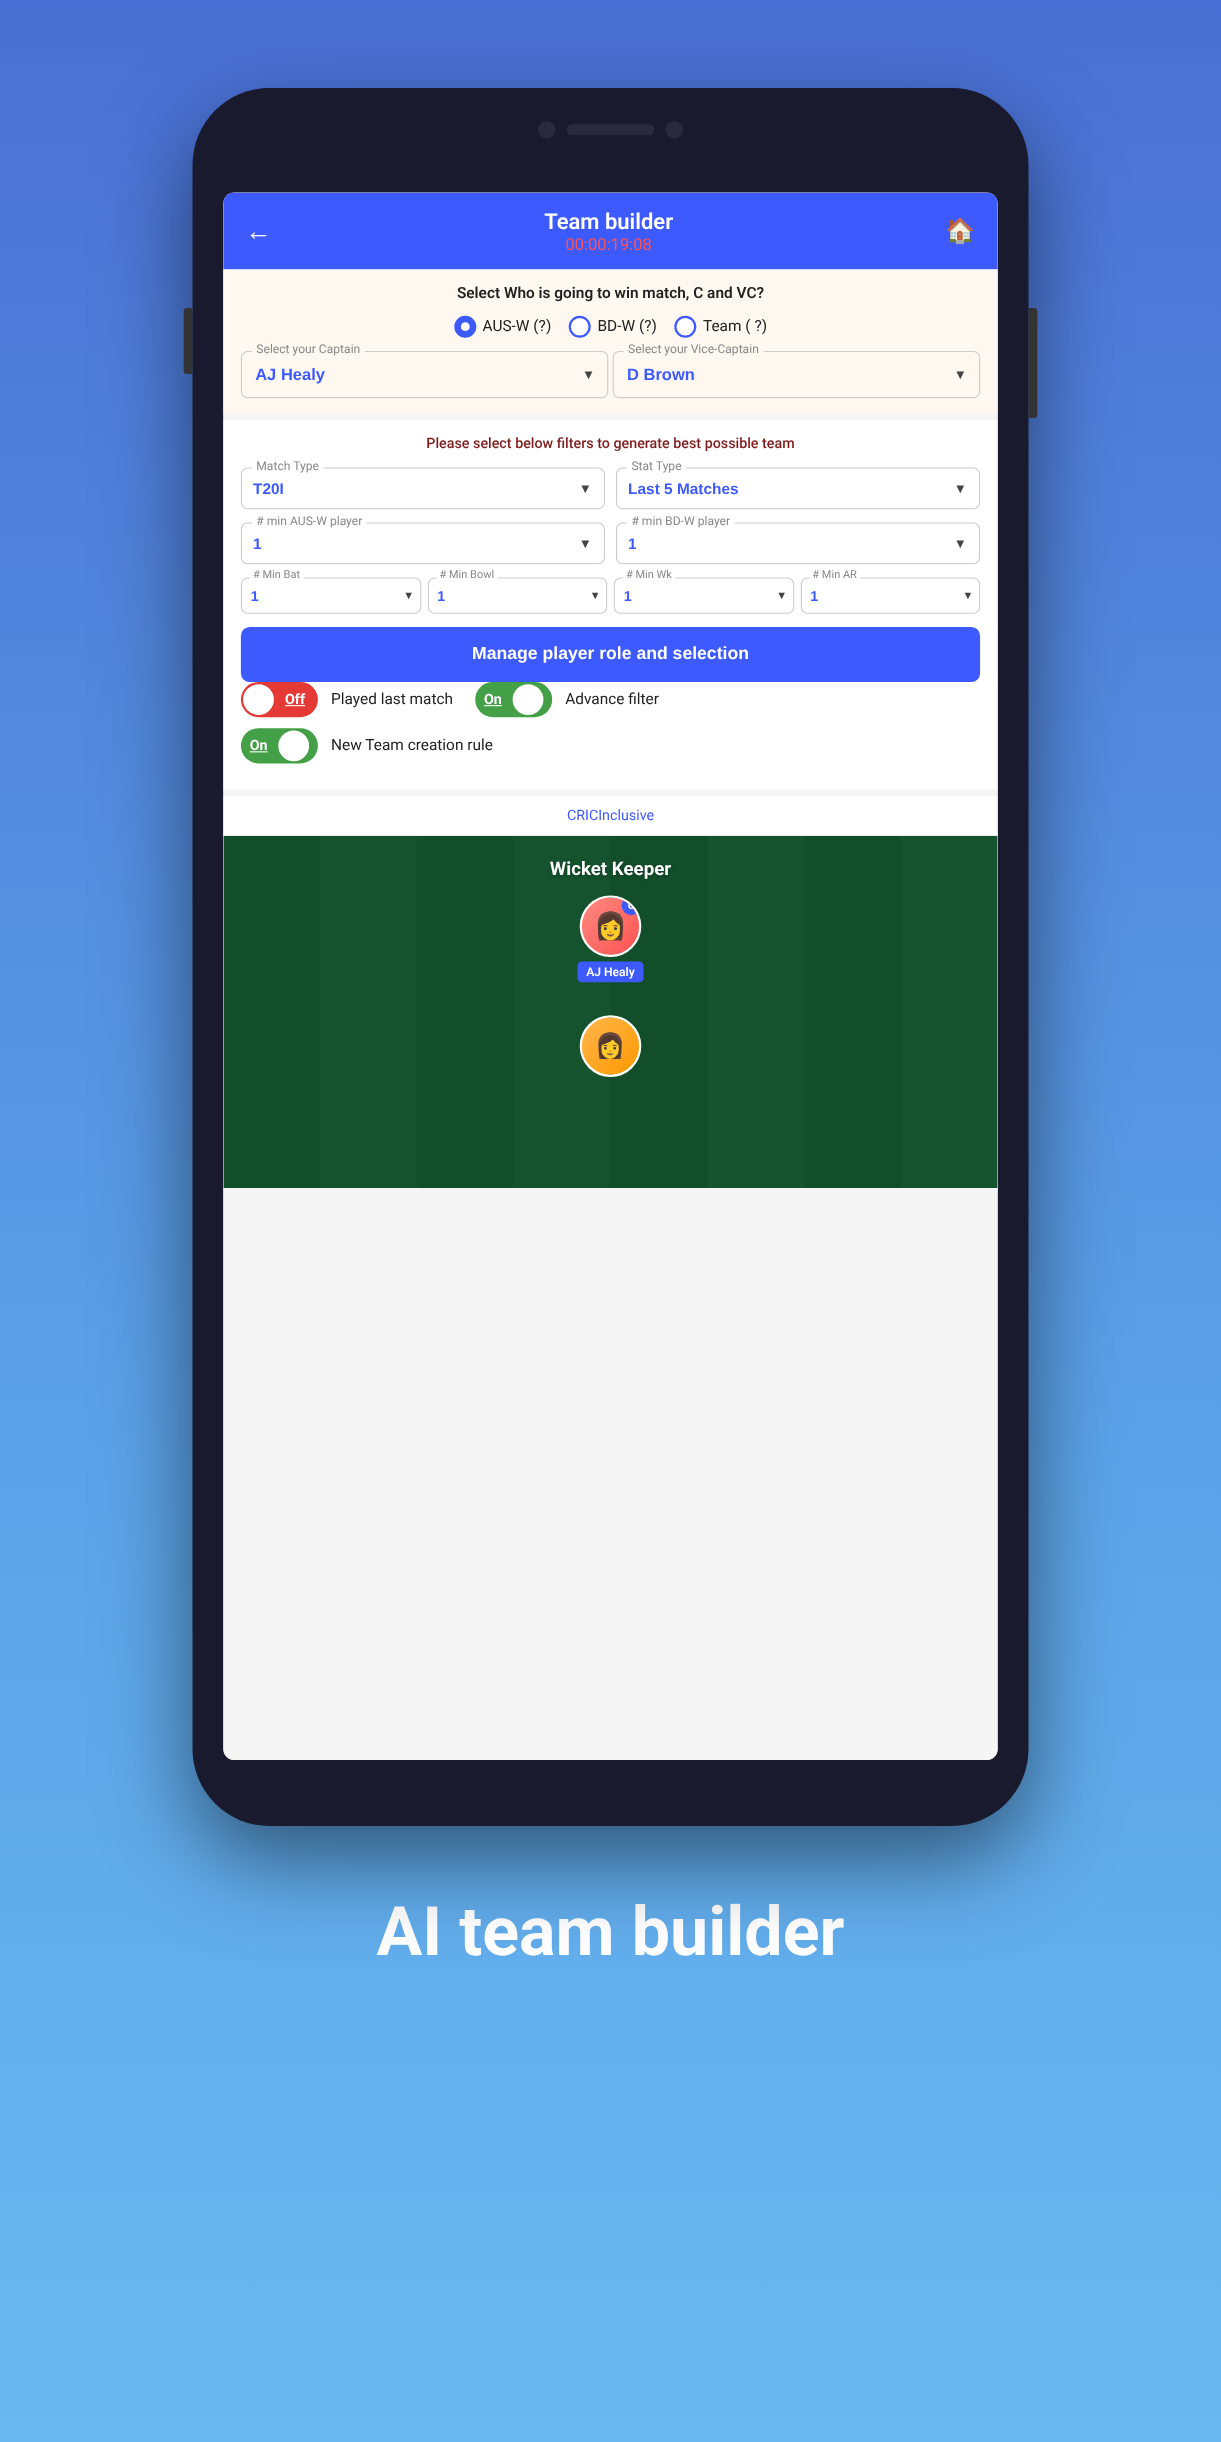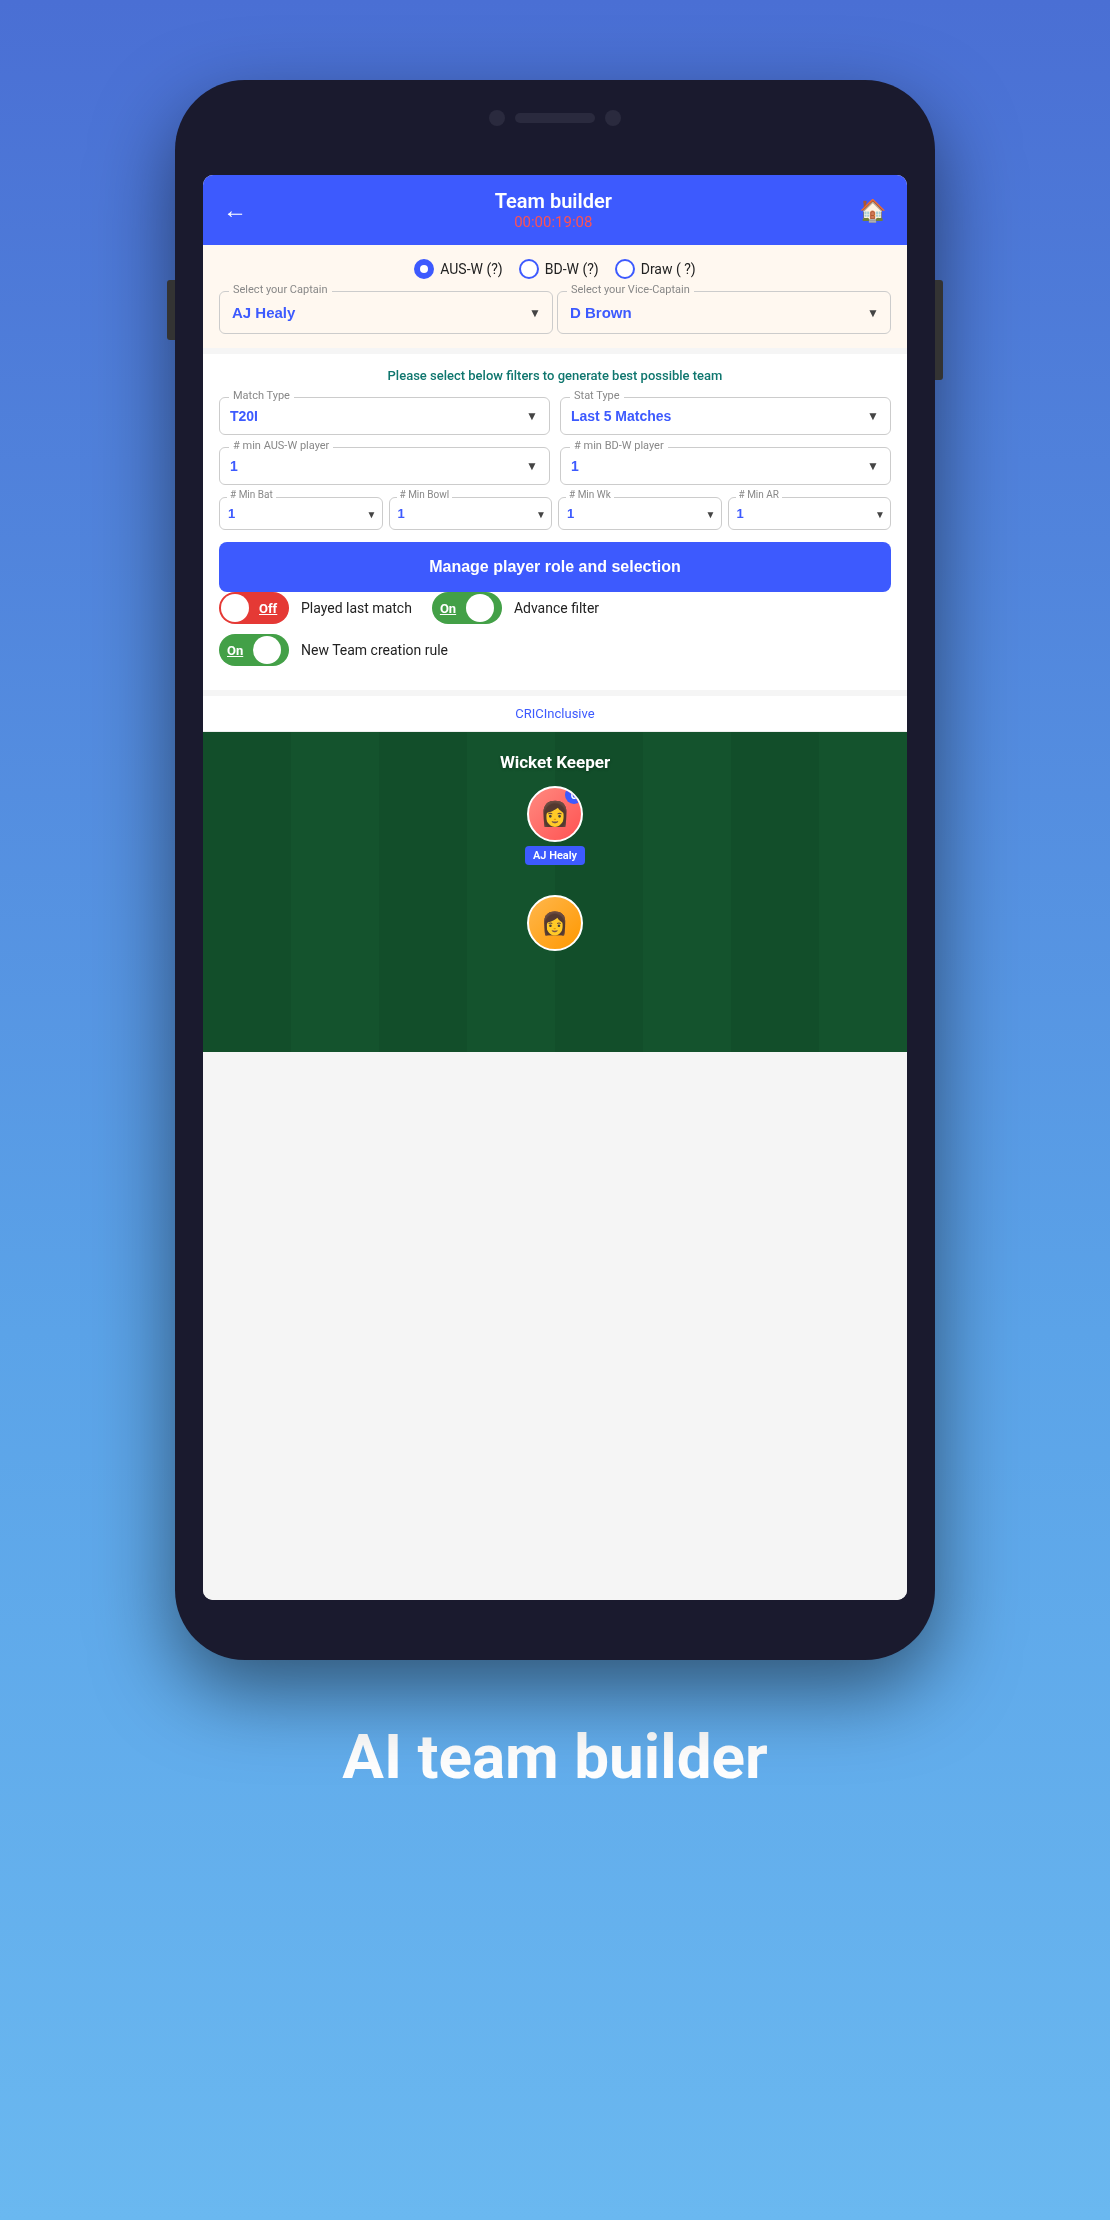--- a/index.html
+++ b/index.html
@@ -217,21 +217,21 @@
     }
 
     
     .filters-section {
       background: #fff;
       padding: 14px 16px;
       margin-bottom: 6px;
     }
     .filters-title {
       font-size: 13px;
-      color: #0f766e;
+      color: #7f1d1d;
       text-align: center;
       margin-bottom: 14px;
       font-weight: 500;
     }
     .filter-row {
       display: flex;
       gap: 10px;
       margin-bottom: 12px;
     }
     .filter-select-group {
@@ -487,33 +487,34 @@
         <div class="header-center">
           <span class="header-title">Team builder</span>
           <span class="header-timer">00:00:19:08</span>
         </div>
         <span class="home-btn">🏠</span>
       </div>
 
       <div class="screen-content">
 
         <div class="winner-section">
+          <div class="winner-title">Select Who is going to win match, C and VC?</div>
           <div class="radio-group">
             <div class="radio-item">
               <div class="radio-circle selected">
               </div>
               <span class="radio-label">AUS-W (?)</span>
             </div>
             <div class="radio-item">
               <div class="radio-circle unselected"></div>
               <span class="radio-label">BD-W (?)</span>
             </div>
             <div class="radio-item">
               <div class="radio-circle unselected"></div>
-              <span class="radio-label">Draw ( ?)</span>
+              <span class="radio-label">Team ( ?)</span>
             </div>
           </div>
 
           <div class="captain-row">
             <div class="select-group">
               <span class="select-label">Select your Captain</span>
               <select class="select-box">
                 <option value="AJ Healy">AJ Healy</option>
               </select>
               <span class="select-arrow">▼</span>

